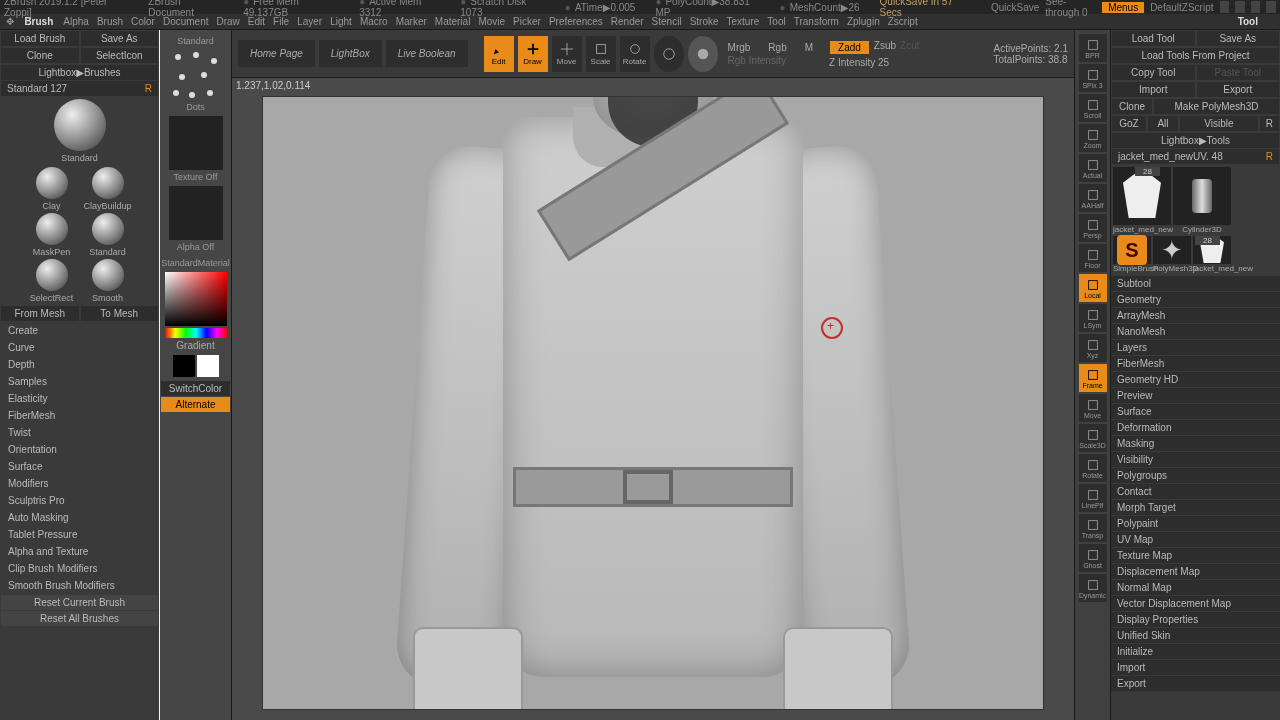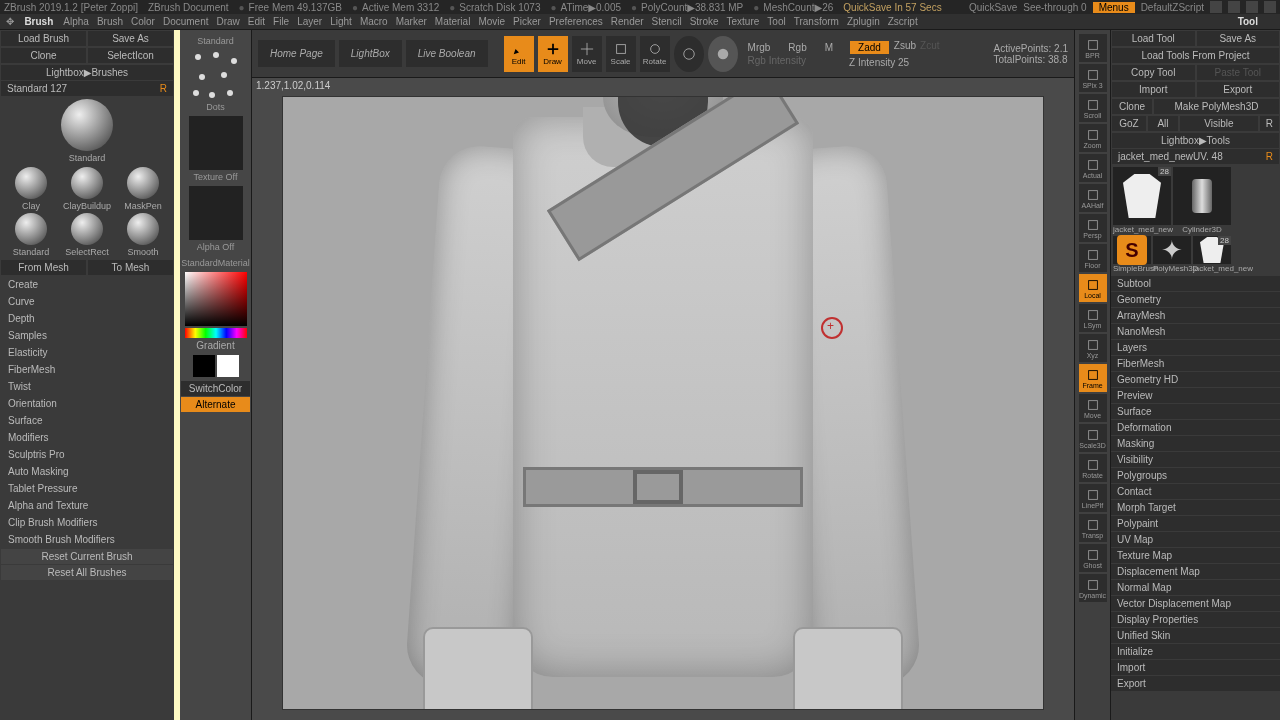--- a/index.html
+++ b/index.html
@@ -1,36 +1,36 @@
 <!DOCTYPE html>
 <html><head>
 <meta charset="utf-8">
 <style>
 * { margin:0; padding:0; box-sizing:border-box; font-family:"Segoe UI",Tahoma,sans-serif; user-select:none; }
 body { width:1280px; height:720px; background:#404040; color:#aaa; font-size:10px; overflow:hidden; position:relative; }
 
 
-.titlebar { height:14px; background:#252525; display:flex; align-items:center; padding:0 4px; gap:10px;justify-content:center; }
+.titlebar { height:14px; background:#252525; display:flex; align-items:center; padding:0 4px; gap:20px;justify-content:center; }
 .titlebar span { color:#888; }
 .titlebar .bullet::before { content:"●"; color:#555; margin-right:4px; }
 .titlebar .right { margin-left:auto; display:flex; gap:6px; align-items:center; }
 .titlebar .quicksave { color:#c2a060; }
 .titlebar .menus { background:#e88b1a; color:#000; padding:0 6px; }
 .winbtn { width:12px; height:12px; background:#444; display:inline-block; }
 
 
 .menubar { height:16px; background:#303030; display:flex; align-items:center; padding:0 6px; gap:10px; border-bottom:1px solid #1a1a1a; }
 .menubar span { color:#999; cursor:pointer; }
 .menubar .brush-title { color:#ddd; font-weight:600; }
 .menubar .tool-title { margin-left:auto; color:#ddd; font-weight:600; padding-right:16px;}
 
 
 .layout { display:flex; height:690px; }
 .panel { background:#3a3a3a; }
-.panel-left { width:180px; border-right:6px solid #fef9c3; overflow:hidden; }
+.panel-left { width:160px; border-right:1px solid #fef9c3; overflow:hidden; }
 .panel-left2 { width:72px; background:#464646; border-right:1px solid #1a1a1a; position:relative; }
 .panel-center { flex:1; background:#474747; display:flex; flex-direction:column; }
 .panel-rail { width:36px; background:#404040; border-left:1px solid #1a1a1a; display:flex; flex-direction:column; align-items:center; gap:2px; padding-top:4px; }
 .panel-right { width:170px; border-left:1px solid #1a1a1a; overflow:hidden; }
 
 
 .btn { background:#2d2d2d; color:#bbb; padding:2px 6px; margin:1px; display:inline-block; cursor:pointer; font-size:10px; border:none; text-align:center; }
 .btn.wide { display:block; width:calc(100% - 2px); margin:1px; }
 .btn.orange { background:#e88b1a; color:#000; }
 .slider { background:#2d2d2d; color:#bbb; padding:2px 6px; margin:1px; display:flex; justify-content:space-between; align-items:center; position:relative; }
@@ -80,21 +80,21 @@
 
 
 .railbtn { width:28px; height:28px; background:#2d2d2d; display:flex; align-items:center; justify-content:center; color:#999; font-size:8px; flex-direction:column; cursor:pointer; }
 .railbtn.active { background:#e88b1a; color:#000; }
 .railbtn svg { width:14px; height:14px; }
 
 
 .section-head { background:#2d2d2d; padding:2px 6px; margin:1px 0; cursor:pointer; color:#bbb; }
 .toolthumb-row { display:flex; gap:2px; padding:2px; flex-wrap:wrap; }
 .toolthumb { width:58px; height:58px; background:#222; display:flex; align-items:center; justify-content:center; position:relative; }
-.toolthumb .badge { position:absolute; top:0; right:0; background:#444; color:#ccc; font-size:8px; padding:0 2px; }
+.toolthumb .badge { position:absolute; top:0; right:11px; background:#444; color:#ccc; font-size:8px; padding:0 8px; }
 .toolthumb-label { font-size:8px; color:#aaa; text-align:center; width:58px; }
 .mini-shirt { width:38px; height:44px; background:#eee; clip-path:polygon(30% 0,70% 0,100% 20%,85% 100%,15% 100%,0 20%); }
 .mini-cyl { width:20px; height:34px; background:linear-gradient(90deg,#666,#ddd,#666); border-radius:4px; }
 .mini-s { width:30px; height:30px; background:#e88b1a; border-radius:4px; font-size:20px; font-weight:bold; color:#400; text-align:center; line-height:30px; }
 .mini-star { width:30px; height:30px; color:#ccc; font-size:26px; text-align:center; line-height:30px; }
 
 
 .colorbox { width:62px; height:54px; margin:2px auto; position:relative; background:linear-gradient(to right,#fff,#f00); }
 .colorbox::after { content:""; position:absolute; inset:0; background:linear-gradient(to top,#000,transparent); }
 .huebar { width:62px; height:10px; margin:0 auto; background:linear-gradient(to right,red,yellow,lime,cyan,blue,magenta,red); }

